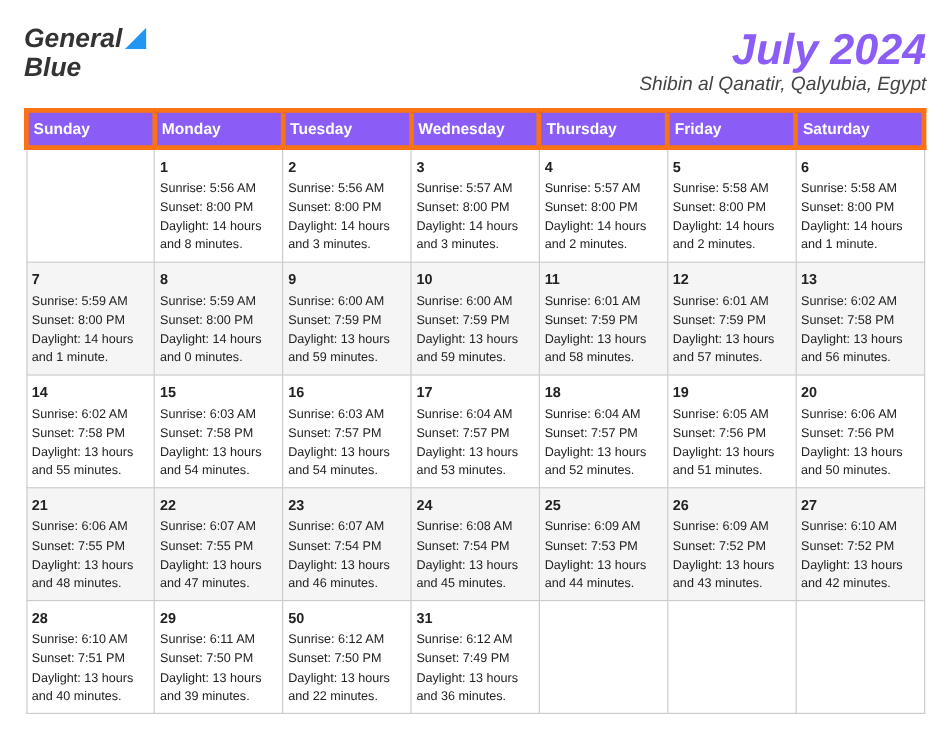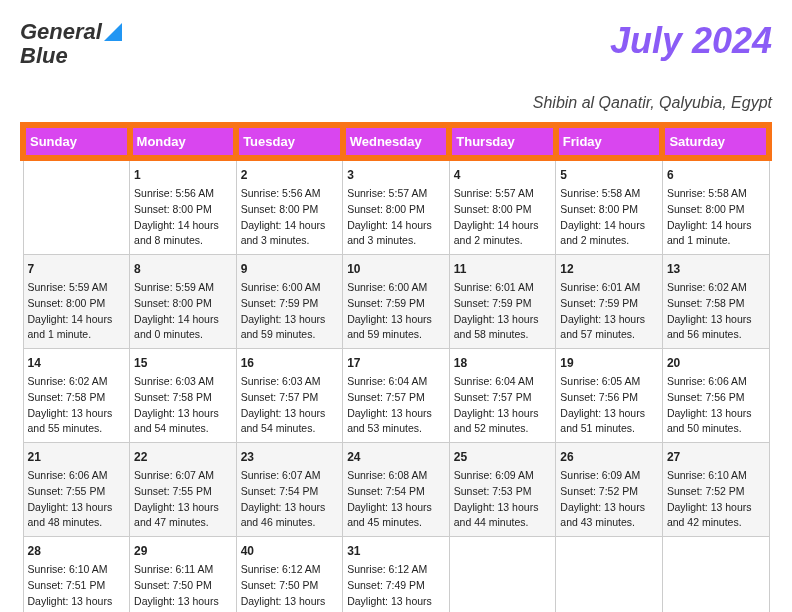--- a/index.html
+++ b/index.html
@@ -31,35 +31,34 @@
     .title-block { text-align: right; }
     .title-block h1 {
       font-size: 36px;
       font-weight: bold;
       color: #8b5cf6;
     }
     .title-block h2 {
       font-size: 16px;
       font-weight: normal;
       color: #444;
-      margin-top: 32px;
     }
     table {
       width: 100%;
       border-collapse: collapse;
       font-size: 11px;
     }
     thead tr th {
-      background-color: #d946ef;
+      background-color: #8b5cf6;
       color: #fff;
       padding: 6px 4px;
       text-align: left;
       font-size: 13px;
       font-weight: bold;
-      border: 6px solid #f97316;
+      border: 4px solid #f97316;
     }
     tbody tr td {
       border: 1px solid #ccc;
       padding: 5px 4px;
       vertical-align: top;
       font-size: 10.5px;
       color: #222;
       width: calc(100% / 7);
       min-height: 80px;
     }
@@ -371,21 +370,21 @@
           <div class="cell-content">
             <span class="day-number">29</span>
             <div>Sunrise: 6:11 AM</div>
             <div>Sunset: 7:50 PM</div>
             <div>Daylight: 13 hours</div>
             <div>and 39 minutes.</div>
           </div>
         </td>
         <td>
           <div class="cell-content">
-            <span class="day-number">40</span>
+            <span class="day-number">50</span>
             <div>Sunrise: 6:12 AM</div>
             <div>Sunset: 7:50 PM</div>
             <div>Daylight: 13 hours</div>
             <div>and 22 minutes.</div>
           </div>
         </td>
         <td>
           <div class="cell-content">
             <span class="day-number">31</span>
             <div>Sunrise: 6:12 AM</div>

